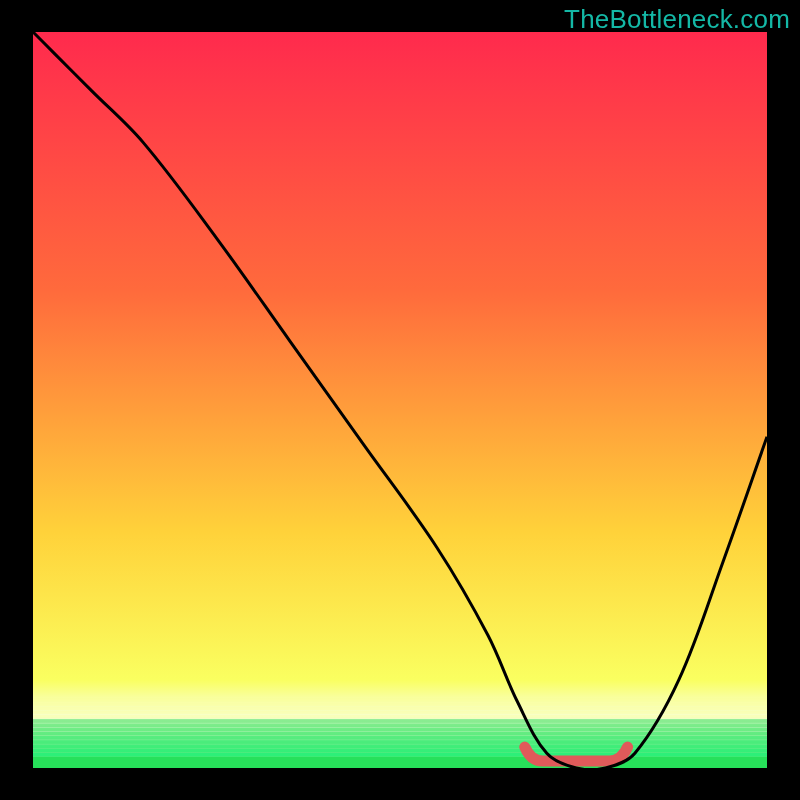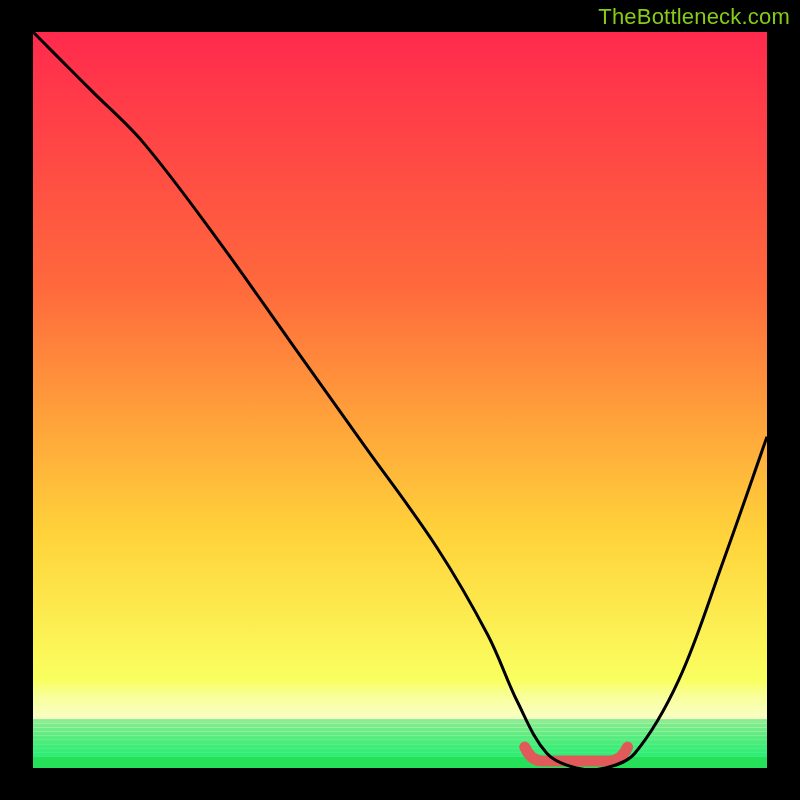--- a/index.html
+++ b/index.html
@@ -14,22 +14,22 @@
   .container {
     position: relative;
     width: 800px;
     height: 800px;
     background: #000;
   }
   .watermark {
     position: absolute;
     top: 4px;
     right: 10px;
-    color: #84cc16;
-    font-size: 22px;
+    color: #14b8a6;
+    font-size: 26px;
     font-weight: 500;
     letter-spacing: 0.2px;
     z-index: 10;
   }
   svg {
     display: block;
   }
 </style>
 </head>
 <body>

